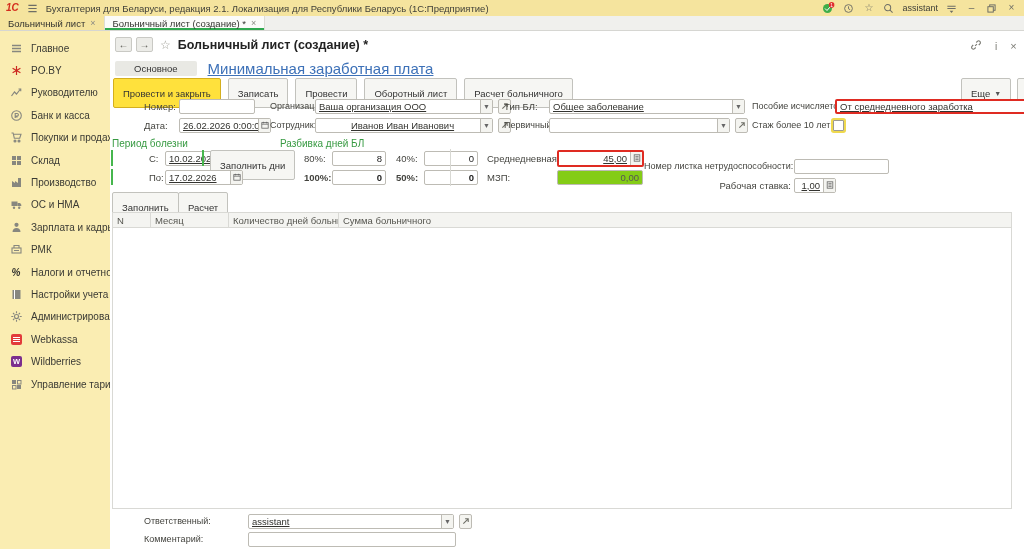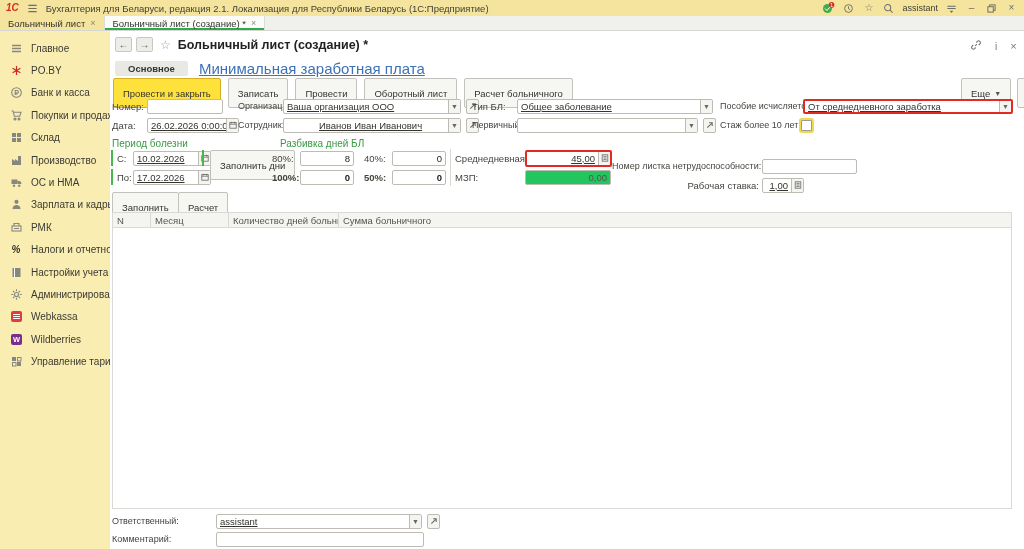--- a/index.html
+++ b/index.html
@@ -31,40 +31,40 @@
   .side-icon{width:14px;display:flex;justify-content:center;align-items:center;flex:none;}
   .side-label{font-size:10px;color:#3A3A34;white-space:nowrap;}
   .content{position:relative;flex:1;background:#fff;}
   
   .hdr{position:absolute;top:6px;left:5px;display:flex;align-items:center;gap:4px;}
   .navbtn{width:17px;height:15px;background:#ECECE8;border:1px solid #C9C9C4;border-radius:2px;display:flex;align-items:center;justify-content:center;font-size:10px;color:#55554F;}
   .star{color:#A2A29A;font-size:12px;margin:0 3px;}
   .ftitle{font-size:12.5px;font-weight:bold;color:#222;white-space:nowrap;}
   .hdr-icons{position:absolute;top:8px;left:860px;display:flex;gap:13px;align-items:center;color:#7A7A73;}
   .navrow{position:absolute;top:29px;left:5px;display:flex;align-items:center;gap:11px;}
-  .chip{background:#E9E9E4;border-radius:2px;padding:2px 13px;font-size:9.5px;color:#333;font-weight:bold;}
+  .chip{background:#E9E9E4;border-radius:2px;padding:2px 19px;font-size:9.5px;color:#333;}
   .blink{color:var(--link);text-decoration:underline;font-size:15px;cursor:pointer;}
   
   .toolbar{position:absolute;top:47px;left:3px;display:flex;gap:7px;}
   .btn{height:30px;background:#F6F6F3;border:1px solid var(--btnborder);border-radius:2px;padding:0 9px;font-size:9.5px;color:#333;display:inline-flex;align-items:center;white-space:nowrap;cursor:pointer;}
   .btn.primary{background:#FFE13C;border-color:#D4AF1F;}
   .toolbar-right{position:absolute;top:47px;left:851px;display:flex;gap:6px;}
   .caret{font-size:7px;margin-left:4px;color:#555;}
   
-  .grp{position:absolute;display:flex;align-items:center;gap:3px;height:16px;}
+  .grp{position:absolute;display:flex;align-items:center;gap:3px;height:16px;margin-left:32px;}
   .lbl{color:var(--lbl);white-space:nowrap;font-size:9.5px;}
   .inp, input.inp{border:1px solid var(--border);border-radius:2px;height:15px;background:#fff;font-size:9.5px;font-family:"Liberation Sans",sans-serif;color:#222;}
   input.inp{padding:0 3px;outline:none;}
   .combo{display:flex;align-items:stretch;border:1px solid var(--border);border-radius:2px;height:15px;background:#fff;}
   .cval{flex:1;display:flex;align-items:center;padding:0 3px;font-size:9.5px;white-space:nowrap;overflow:hidden;text-decoration:underline;}
   .dd{width:12px;border-left:1px solid var(--border);background:#F4F4F0;display:flex;align-items:center;justify-content:center;font-size:7px;color:#666;flex:none;cursor:pointer;}
   .sidebtn{width:13px;height:15px;border:1px solid var(--border);border-radius:2px;background:#F4F4F0;display:flex;align-items:center;justify-content:center;margin-left:2px;flex:none;cursor:pointer;}
   .redbox{border:2px solid var(--red) !important;}
   .num{justify-content:flex-end;padding:0 3px;display:flex;align-items:center;}
-  .dis{background:#22c55e;color:#555;}
+  .dis{background:#84cc16;color:#555;}
   .sect{position:absolute;color:var(--green);font-size:10px;white-space:nowrap;}
   .gbar{position:absolute;width:2px;height:16px;background:var(--greenbar);}
   .vsep{position:absolute;left:340px;top:118px;width:1px;height:37px;background:#D8D8D3;}
   .cb{width:11px;height:11px;border:1px solid #9C9A93;background:#fff;border-radius:1px;box-shadow:0 0 0 2px #EFD94F;}
   
   .thead{position:absolute;left:2px;top:181px;width:900px;height:16px;display:flex;background:#F4F4F1;border:1px solid #D9D9D5;}
   .th{padding:1px 4px;font-size:9.5px;color:#55554F;border-right:1px solid #D9D9D5;display:flex;align-items:center;white-space:nowrap;overflow:hidden;}
   .tbody{position:absolute;left:2px;top:197px;width:900px;height:281px;border:1px solid #D9D9D5;border-top:none;background:#fff;}
 </style>
 </head>
@@ -145,20 +145,29 @@
         <div class="side-item">
           <span class="side-icon">
             <svg width="13" height="13" viewBox="0 0 13 13">
               <path d="M6.5 2v9M2.6 4.25l7.8 4.5M2.6 8.75l7.8-4.5" stroke="#CC2A22" stroke-width="1.2"></path>
             </svg>
           </span>
           <span class="side-label">PO.BY</span>
         </div>
         <div class="side-item">
           <span class="side-icon">
+            <svg width="13" height="13" viewBox="0 0 13 13" fill="none" stroke="#87877F" stroke-width="1.2">
+              <path d="M1.5 10l3-4 2 2 4-5"></path>
+              <path d="M8.5 3h2.2v2.2"></path>
+            </svg>
+          </span>
+          <span class="side-label">Руководителю</span>
+        </div>
+        <div class="side-item">
+          <span class="side-icon">
             <svg width="13" height="13" viewBox="0 0 13 13" fill="none" stroke="#87877F" stroke-width="1.1">
               <circle cx="6.5" cy="6.5" r="4.8"></circle>
               <path d="M5.2 9V4.5h1.9a1.3 1.3 0 010 2.6H5.2M4.6 8h3"></path>
             </svg>
           </span>
           <span class="side-label">Банк и касса</span>
         </div>
         <div class="side-item">
           <span class="side-icon">
             <svg width="13" height="13" viewBox="0 0 13 13" fill="none" stroke="#87877F" stroke-width="1.1">

